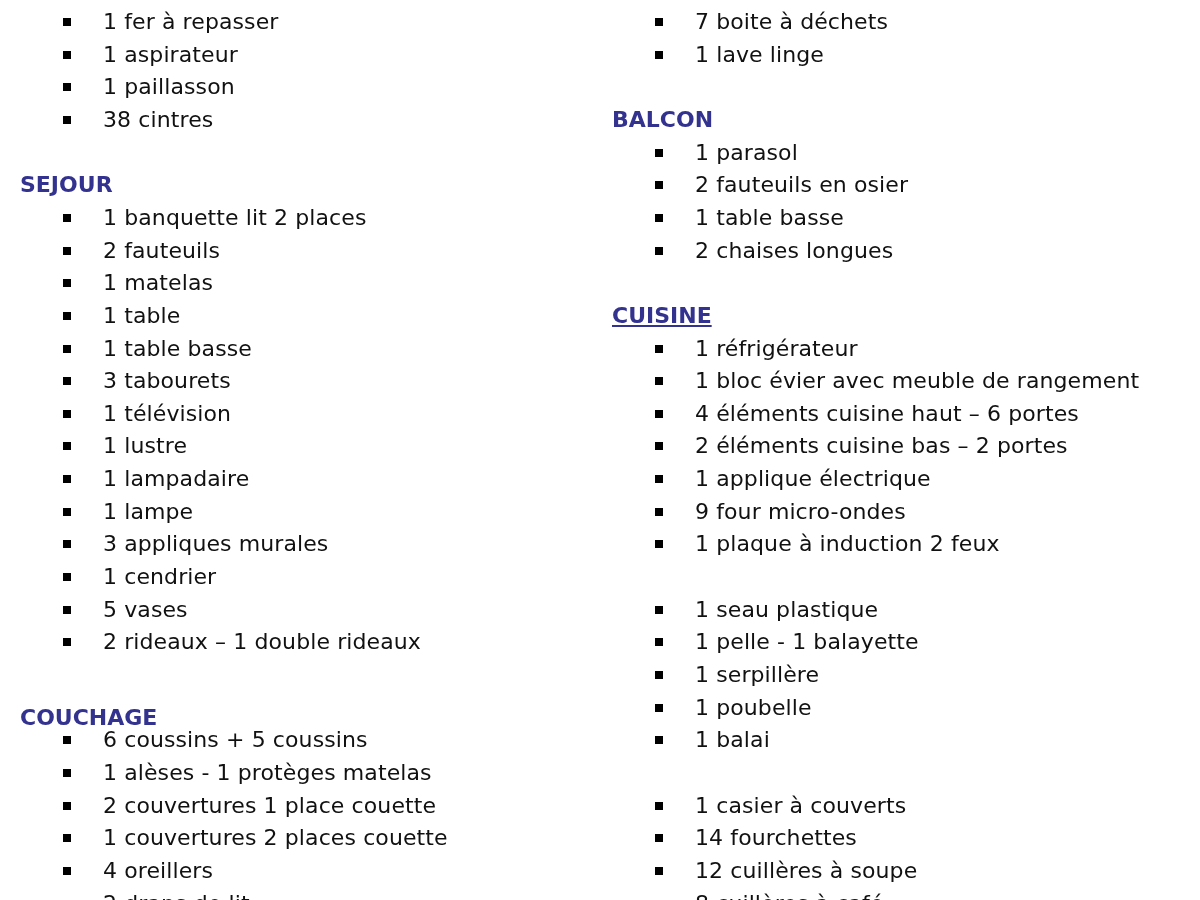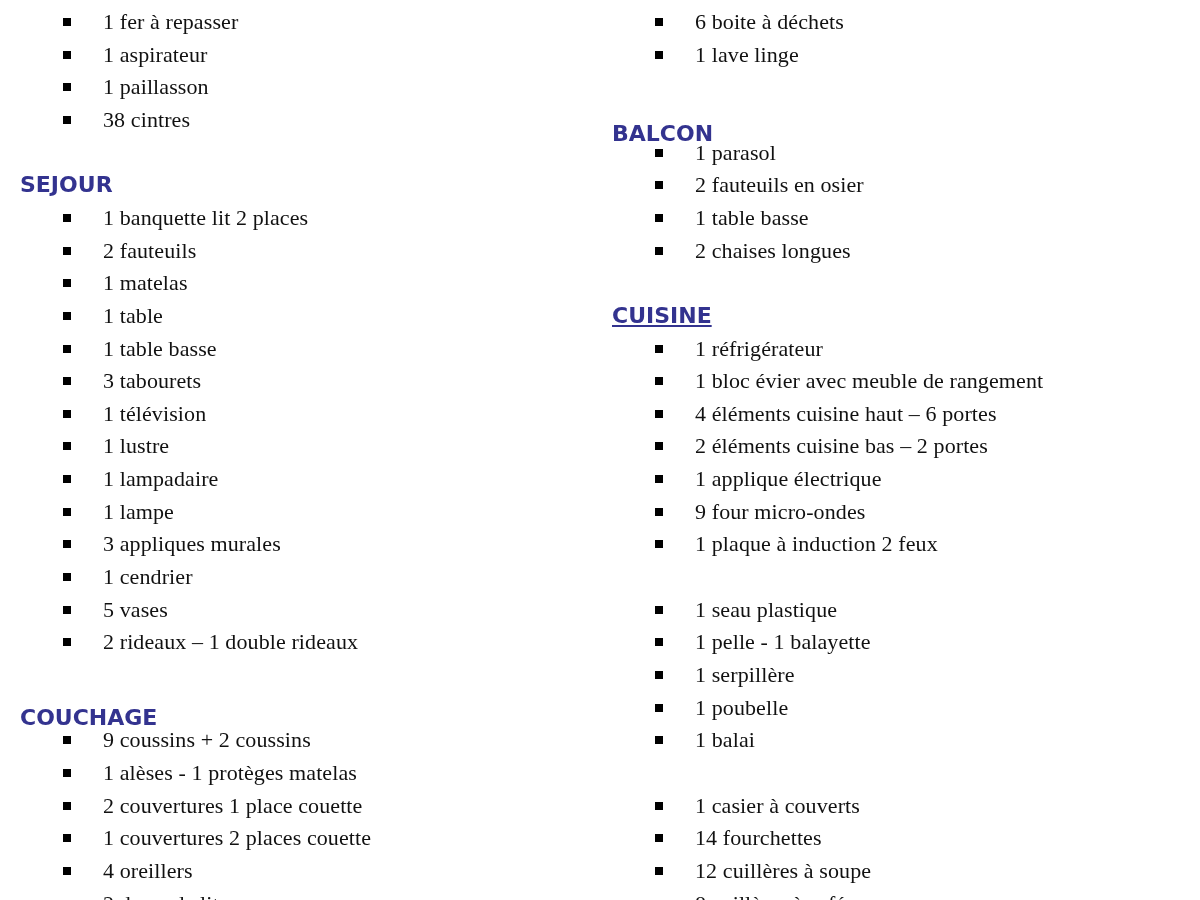--- a/index.html
+++ b/index.html
@@ -17,21 +17,21 @@
     font-size: 22px; white-space: nowrap; letter-spacing: 0.1px;
   }
   .heading {
     left: 20px; color: #33338f; font-weight: bold; font-size: 22px;
     letter-spacing: 0px;
   }
   .item .bullet {
     position: absolute; left: 63px; top: 12px; width: 8px; height: 8px;
     background: #000;
   }
-  .item .txt { position: absolute; left: 103px; top: 0; font-family: Liberation Serif, serif; }
+  .item .txt { position: absolute; left: 103px; top: 0; }
 </style>
 </head>
 <body>
 
 <div class="col left" id="col-left">
     <div class="row item" style="top: 6px;">
       <span class="bullet"></span>
       <span class="txt">1 fer à repasser</span>
     </div>
     <div class="row item" style="top: 38.65px;">
@@ -99,21 +99,21 @@
       <span class="bullet"></span>
       <span class="txt">5 vases</span>
     </div>
     <div class="row item" style="top: 626.35px;">
       <span class="bullet"></span>
       <span class="txt">2 rideaux – 1 double rideaux</span>
     </div>
     <div class="row heading" style="top: 702px;">COUCHAGE</div>
     <div class="row item" style="top: 724.3px;">
       <span class="bullet"></span>
-      <span class="txt">9 coussins + 2 coussins</span>
+      <span class="txt">6 coussins + 5 coussins</span>
     </div>
     <div class="row item" style="top: 756.95px;">
       <span class="bullet"></span>
       <span class="txt">1 alèses - 1 protèges matelas</span>
     </div>
     <div class="row item" style="top: 789.6px;">
       <span class="bullet"></span>
       <span class="txt">2 couvertures 1 place couette</span>
     </div>
     <div class="row item" style="top: 822.25px;">
@@ -125,27 +125,27 @@
       <span class="txt">4 oreillers</span>
     </div>
     <div class="row item" style="top: 887.55px;">
       <span class="bullet"></span>
       <span class="txt">2 draps de lit</span>
     </div>
   </div>
 <div class="col right" id="col-right">
     <div class="row item" style="top: 6px;">
       <span class="bullet"></span>
-      <span class="txt">6 boite à déchets</span>
+      <span class="txt">7 boite à déchets</span>
     </div>
     <div class="row item" style="top: 38.65px;">
       <span class="bullet"></span>
       <span class="txt">1 lave linge</span>
     </div>
-    <div class="row heading" style="top: 103.95px; margin-top: 14px;">BALCON</div>
+    <div class="row heading" style="top: 103.95px;">BALCON</div>
     <div class="row item" style="top: 136.6px;">
       <span class="bullet"></span>
       <span class="txt">1 parasol</span>
     </div>
     <div class="row item" style="top: 169.25px;">
       <span class="bullet"></span>
       <span class="txt">2 fauteuils en osier</span>
     </div>
     <div class="row item" style="top: 201.9px;">
       <span class="bullet"></span>

